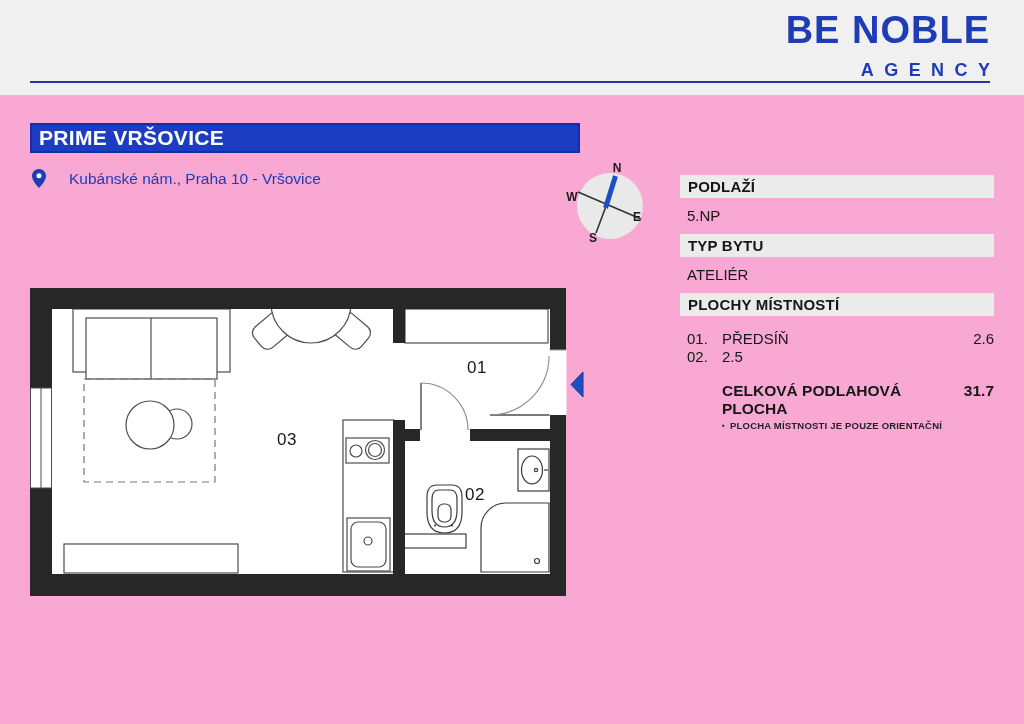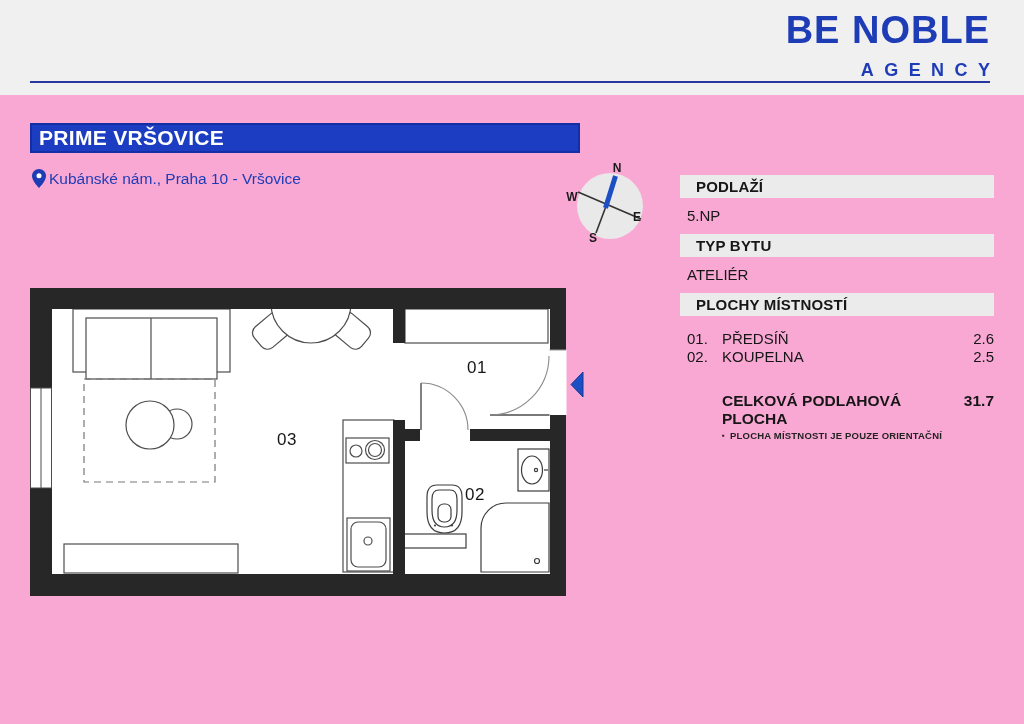--- a/index.html
+++ b/index.html
@@ -20,34 +20,34 @@
   .topband{position:absolute;left:0;top:0;width:1024px;height:95px;background:var(--band-gray);}
   .toprule{position:absolute;left:30px;top:81px;width:960px;height:2px;background:#27379f;}
   .logo{position:absolute;top:9px;right:34px;text-align:right;color:var(--brand-blue);}
   .logo-main{font-size:38px;font-weight:700;letter-spacing:1px;line-height:1.15;}
   .logo-sub{font-size:18px;font-weight:700;letter-spacing:0.58em;margin-right:-0.58em;margin-top:7px;}
   .title-bar{
     position:absolute;left:30px;top:123px;width:550px;height:30px;
     background:var(--title-blue);border:2px solid var(--title-border);
     color:#fff;font-size:21px;font-weight:700;line-height:25px;padding-left:7px;letter-spacing:0.3px;
   }
-  .address{position:absolute;left:32px;top:169px;display:flex;align-items:center;gap:3px;
+  .address{position:absolute;left:32px;top:169px;display:flex;align-items:center;gap:23px;
     color:var(--brand-blue);font-size:15.5px;font-weight:400;}
   .compass-svg{position:absolute;left:560px;top:155px;width:104px;height:104px;}
   .compass-svg text{font-family:"Liberation Sans",sans-serif;font-size:12px;font-weight:700;fill:#1b1b1b;}
   .panel{position:absolute;left:680px;top:175px;width:314px;}
   .bar{background:var(--bar-gray);height:23px;line-height:23px;font-size:15px;font-weight:700;
-    padding-left:16px;letter-spacing:0.2px;}
+    padding-left:8px;letter-spacing:0.2px;}
   .val{font-size:15px;margin:8px 0 8px 7px;height:20px;line-height:20px;}
   .rooms{margin-top:14px;}
   .room-row{display:flex;padding-left:7px;height:18px;line-height:18px;font-size:15px;}
   .rr-num{width:35px;flex:0 0 35px;}
   .rr-name{flex:1;}
   .rr-area{text-align:right;}
-  .total-row{display:flex;margin-top:26px;padding-left:42px;font-weight:700;font-size:15.5px;height:18px;line-height:18px;}
+  .total-row{display:flex;margin-top:16px;padding-left:42px;font-weight:700;font-size:15.5px;height:18px;line-height:18px;}
   .total-label{flex:1;}
   .footnote{margin-top:20px;padding-left:42px;font-size:9.5px;font-weight:700;letter-spacing:0.2px;
     display:flex;align-items:center;gap:5px;color:#222;}
   .fn-bullet{font-size:8px;line-height:1;}
   .plan-svg{position:absolute;left:30px;top:288px;width:560px;height:308px;}
   .plan-svg text{font-family:"Liberation Sans",sans-serif;font-size:17px;fill:#161616;letter-spacing:0.5px;}
 </style>
 </head>
 <body>
 
@@ -89,21 +89,20 @@
     <div class="val">ATELIÉR</div>
     <div class="bar">PLOCHY MÍSTNOSTÍ</div>
     <div class="rooms">
       <div class="room-row">
         <span class="rr-num">01.</span>
         <span class="rr-name">PŘEDSÍŇ</span>
         <span class="rr-area">2.6</span>
       </div>
       <div class="room-row">
         <span class="rr-num">02.</span>
-        <span class="rr-name">KOUPELNA</span>
         <span class="rr-area">2.5</span>
       </div>
     </div>
     <div class="total-row">
       <span class="total-label">CELKOVÁ PODLAHOVÁ PLOCHA</span>
       <span class="total-value">31.7</span>
     </div>
     <div class="footnote">
       <span class="fn-bullet">▪</span>
       <span>PLOCHA MÍSTNOSTI JE POUZE ORIENTAČNÍ</span>

